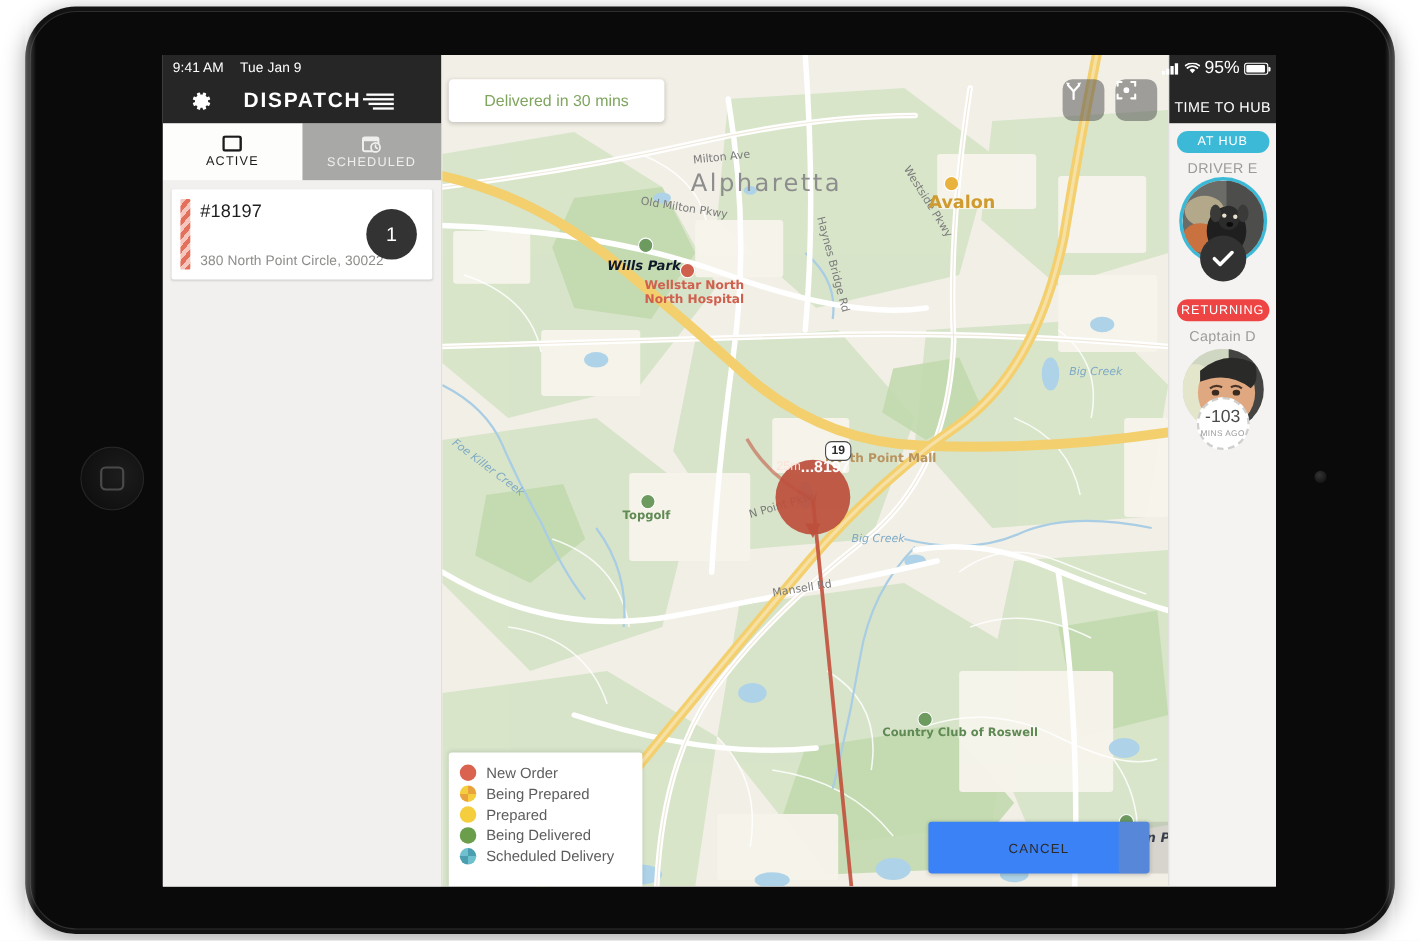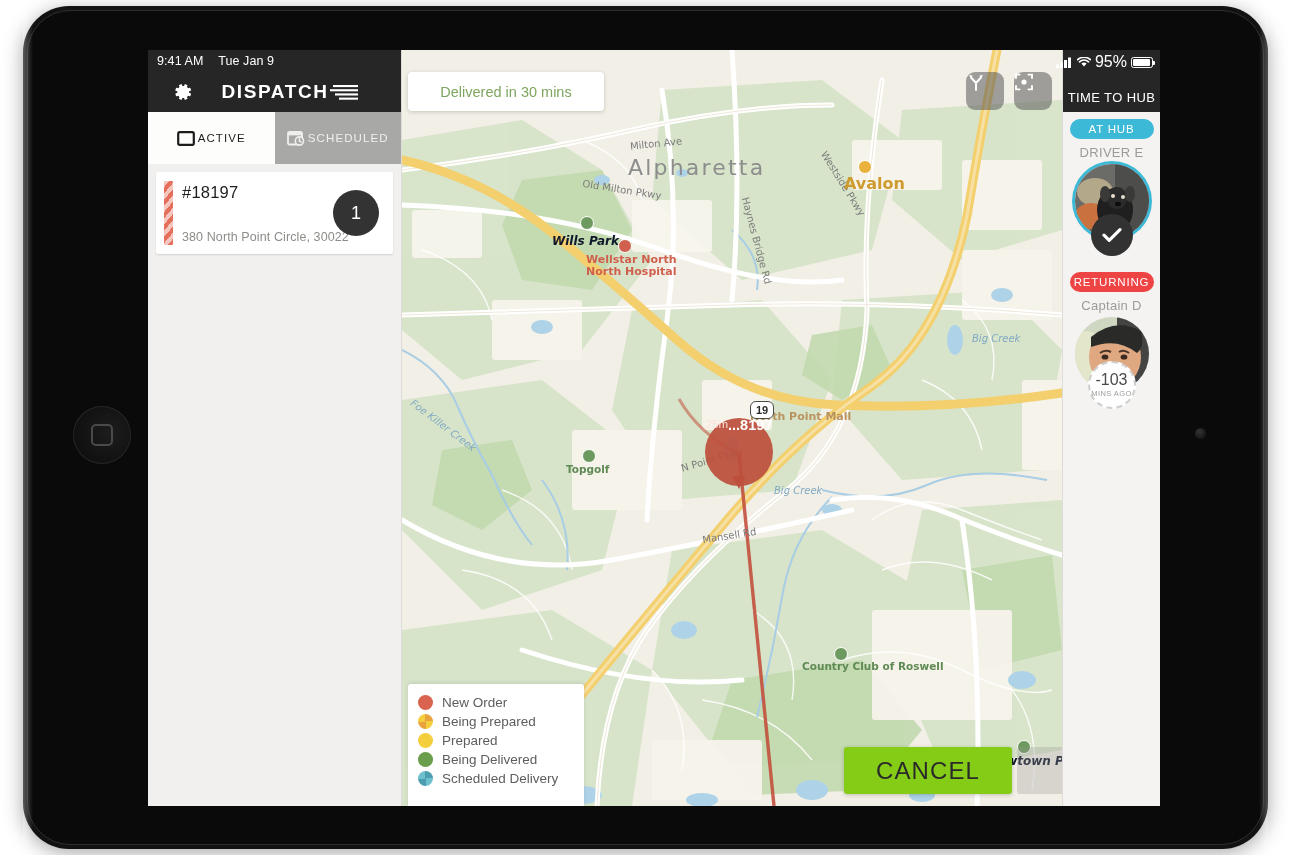--- a/index.html
+++ b/index.html
@@ -108,21 +108,21 @@
     font-size: 19px;
     font-weight: bold;
     letter-spacing: 1.6px;
   }
   .brand-mark { margin-left: 1px; width: 30px; height: 20px; display:block; }
 
   
   .tabs { display: flex; height: 52px; }
   .tab {
     flex: 1;
-    display: flex; 
+    display: flex; flex-direction: column;
     align-items: center; justify-content: center;
     gap: 3px;
     cursor: pointer;
     user-select: none;
   }
   .tab.active { background: #fdfdfc; color: #1c1c1c; }
   .tab.inactive { background: #a8a8a6; color: #efefee; }
   .tab .tab-label { font-size: 11.5px; letter-spacing: 1.1px; font-weight: 500; }
   .tab svg { display: block; }
 
@@ -272,26 +272,26 @@
     padding: 9px 10px 18px 10px;
     box-shadow: 0 -1px 4px rgba(0,0,0,.10);
   }
   .legend-row { display: flex; align-items: center; gap: 9px; height: 19px; }
   .legend-swatch { width: 15px; height: 15px; border-radius: 50%; flex: none; }
   .legend-text { font-size: 13.5px; color: #5d5d5d; }
 
   
   .btn-cancel {
     position: absolute; left: 442px; bottom: 12px;
-    width: 168px; height: 47px;
-    background: #84cc16;
+    width: 201px; height: 47px;
+    background: #3b82f6;
     border-radius: 3px;
     box-shadow: 0 1px 4px rgba(0,0,0,.2);
     display: flex; align-items: center; justify-content: center;
-    font-size: 24px; color: #2a2a2a; letter-spacing: 1.1px;
+    font-size: 12px; color: #2a2a2a; letter-spacing: 1.1px;
     cursor: pointer;
   }
   .btn-assign {
     position: absolute; left: 615px; bottom: 12px;
     width: 168px; height: 47px;
     background: rgba(150,150,150,.30);
     border-radius: 3px;
     display: flex; align-items: center; justify-content: center;
     font-size: 18px; color: rgba(255,255,255,.55); letter-spacing: 1.1px;
     cursor: pointer;

